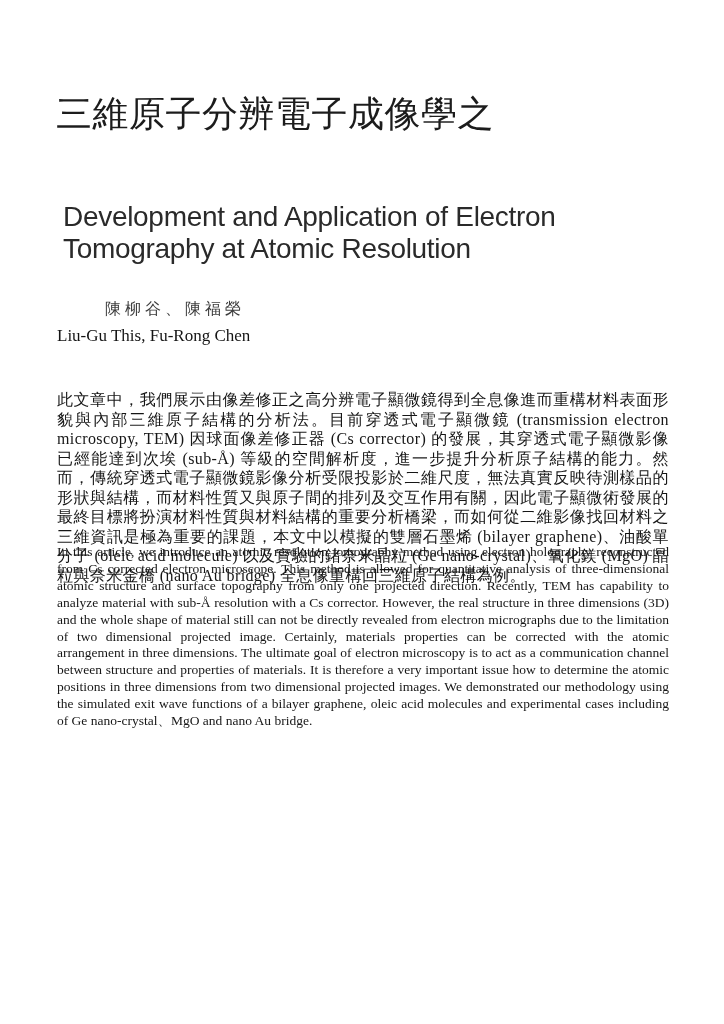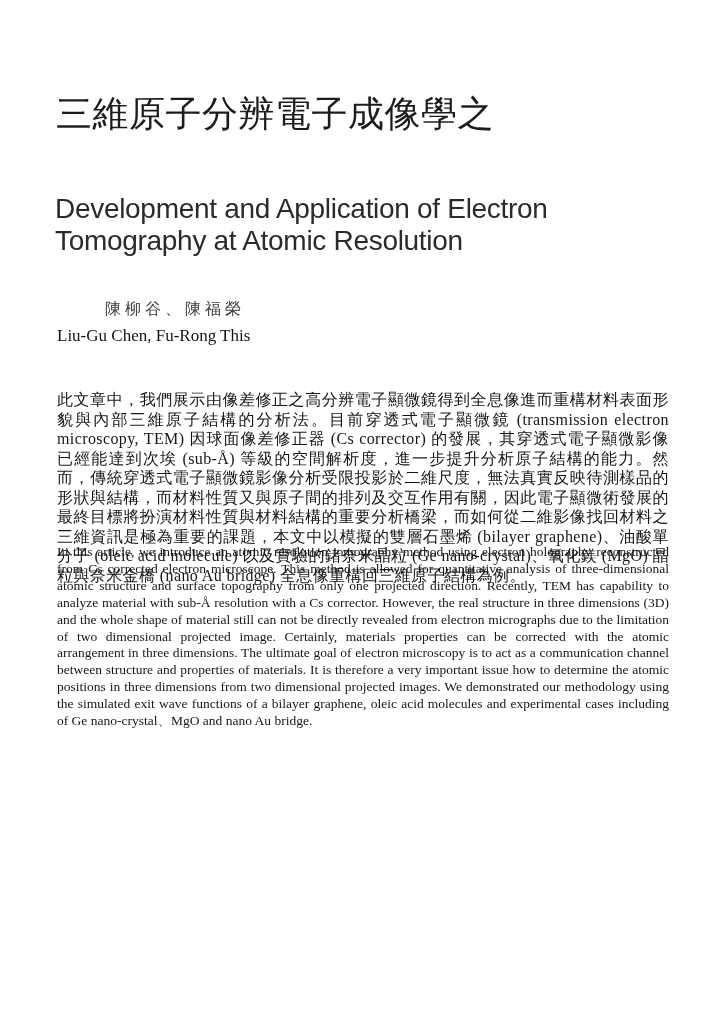--- a/index.html
+++ b/index.html
@@ -23,21 +23,21 @@
     font-weight: 500;
     font-size: 36px;
     line-height: 52px;
     letter-spacing: 0.5px;
     color: #1c1c1c;
   }
   .title-en {
     position: absolute;
     left: 55px;
     top: 193px;
-    margin: 0;
+    margin: 8px;
     font-family: "Liberation Sans", sans-serif;
     font-weight: 400;
     font-size: 28px;
     line-height: 32px;
     letter-spacing: -0.3px;
     color: #2a2a2a;
   }
   .authors-zh {
     position: absolute;
     left: 57px;
@@ -108,21 +108,21 @@
   <h1 class="title-zh">
     <span>三維原子分辨電子成像學之</span><br>
   </h1>
 
   <h2 class="title-en">
     <span>Development and Application of Electron</span><br>
     <span>Tomography at Atomic Resolution</span>
   </h2>
 
   <div class="authors-zh">陳柳谷、陳福榮</div>
-  <div class="authors-en">Liu-Gu Chen, Fu-Rong This</div>
+  <div class="authors-en">Liu-Gu This, Fu-Rong Chen</div>
 
   <p class="abstract-zh">此文章中，我們展示由像差修正之高分辨電子顯微鏡得到全息像進而重構材料表面形貌與內部三維原子結構的分析法。目前穿透式電子顯微鏡 (transmission electron microscopy, TEM) 因球面像差修正器 (Cs corrector) 的發展，其穿透式電子顯微影像已經能達到次埃 (sub-Å) 等級的空間解析度，進一步提升分析原子結構的能力。然而，傳統穿透式電子顯微鏡影像分析受限投影於二維尺度，無法真實反映待測樣品的形狀與結構，而材料性質又與原子間的排列及交互作用有關，因此電子顯微術發展的最終目標將扮演材料性質與材料結構的重要分析橋梁，而如何從二維影像找回材料之三維資訊是極為重要的課題，本文中以模擬的雙層石墨烯 (bilayer graphene)、油酸單分子 (oleic acid molecule) 以及實驗的鍺奈米晶粒 (Ge nano-crystal)、氧化鎂 (MgO) 晶粒與奈米金橋 (nano Au bridge) 全息像重構回三維原子結構為例。</p>
 
   <p class="abstract-en">In this article, we introduce an atomic resolution tomography method using electron holography reconstructed from Cs corrected electron microscope. This method is allowed for quantitative analysis of three-dimensional atomic structure and surface topography from only one projected direction. Recently, TEM has capability to analyze material with sub-Å resolution with a Cs corrector. However, the real structure in three dimensions (3D) and the whole shape of material still can not be directly revealed from electron micrographs due to the limitation of two dimensional projected image. Certainly, materials properties can be corrected with the atomic arrangement in three dimensions. The ultimate goal of electron microscopy is to act as a communication channel between structure and properties of materials. It is therefore a very important issue how to determine the atomic positions in three dimensions from two dimensional projected images. We demonstrated our methodology using the simulated exit wave functions of a bilayer graphene, oleic acid molecules and experimental cases including of Ge nano-crystal、MgO and nano Au bridge.</p>
 
   <div class="footer">
     <span class="page-number">54</span>
     <span class="journal-info">科儀新知 212 期 106.9</span>
   </div>
 

